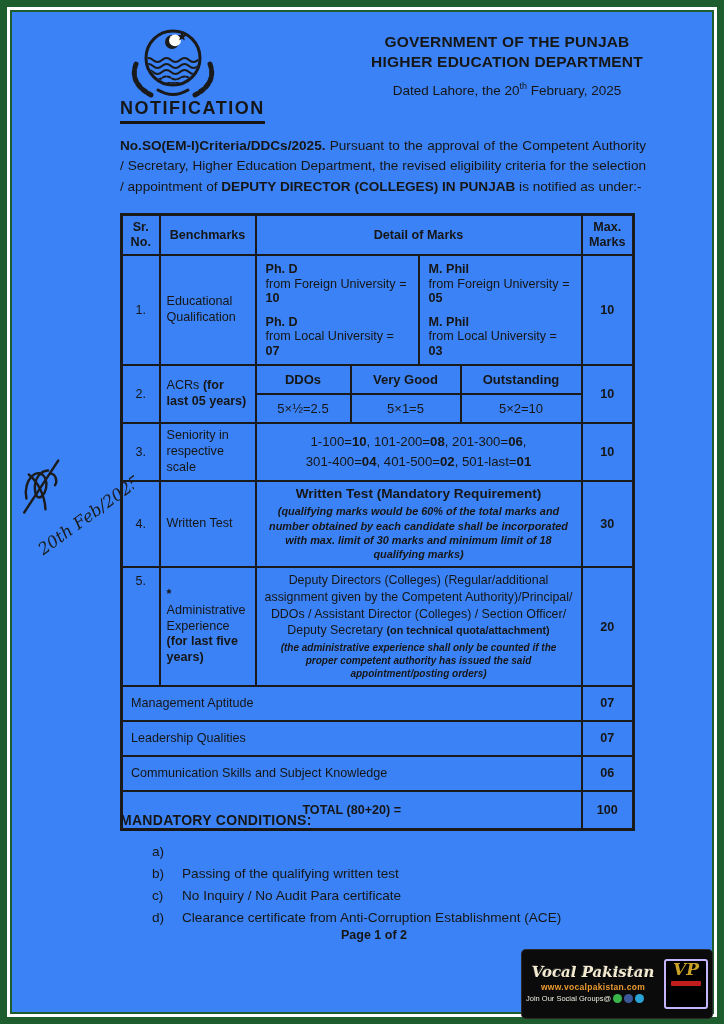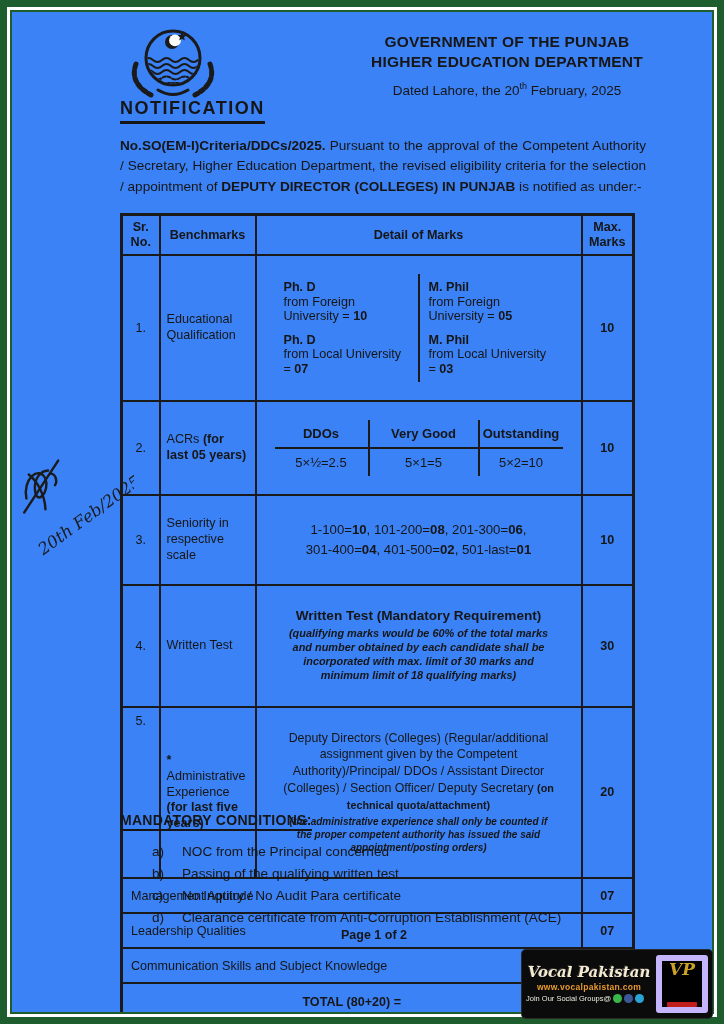--- a/index.html
+++ b/index.html
@@ -29,21 +29,21 @@
 
   
   table.marks{left:108px;top:201px;position:absolute;border-collapse:collapse;table-layout:fixed;
     width:512px;border:3px solid #1a1a1a;}
   table.marks td,table.marks th{border:2px solid #1a1a1a;vertical-align:middle;font-size:12.6px;}
   col.c-sr{width:38px;}col.c-bm{width:96px;}col.c-dt{width:326px;}col.c-mx{width:52px;}
   th.hdr{font-weight:bold;font-size:13px;text-align:center;white-space:pre-line;padding:4px 2px;line-height:1.2;}
   td.sr{text-align:center;font-size:13px;padding:2px;}
   td.bm{padding:4px 6px;line-height:1.25;}
   td.mx{text-align:center;font-weight:bold;font-size:13.5px;}
-  td.detail{padding:18px;}
+  td.detail{padding:0;}
 
   
   .qual{display:flex;height:100%;}
   .qual-col{flex:1 1 50%;padding:6px 9px;display:flex;flex-direction:column;justify-content:center;gap:9px;}
   .qual-col + .qual-col{border-left:2px solid #1a1a1a;}
   .qual-deg{font-weight:bold;line-height:1.15;}
   .qual-from{line-height:1.15;}
 
   
   .grades{display:grid;grid-template-columns:93px 110px 1fr;}
@@ -89,22 +89,22 @@
     box-shadow:0 0 0 1px #2a2a2a;}
   .wm-text{flex:1;text-align:center;}
   .wm-title{font-family:"DejaVu Serif", serif;font-style:italic;font-weight:bold;font-size:15px;
     color:#f3ead0;text-shadow:1px 1px 0 #000, -1px -1px 0 #3a3a3a;line-height:1;}
   .wm-url{font-size:8.5px;font-weight:bold;color:#e89a2f;letter-spacing:.3px;margin-top:2px;}
   .wm-social{font-size:7.5px;color:#e8eede;margin-top:2px;display:flex;align-items:center;justify-content:flex-start;gap:2px;}
   .dot{width:9px;height:9px;border-radius:50%;display:inline-block;}
   .dot.wa{background:#3ab54a;}
   .dot.fb{background:#3b5998;}
   .dot.in{background:#2aa4d6;}
-  .wm-badge{flex:0 0 40px;height:46px;background:#000;border:6px solid #c4b5fd;border-radius:3px;
-    display:flex;flex-direction:column;align-items:center;justify-content:space-between;}
+  .wm-badge{flex:0 0 40px;height:46px;background:#000;border:2px solid #c4b5fd;border-radius:3px;
+    display:flex;flex-direction:column;align-items:center;justify-content:flex-start;}
   .wm-badge .vp{font-family:"DejaVu Serif", serif;font-style:italic;font-weight:bold;font-size:17px;color:#c9a227;line-height:1;}
   .wm-badge .bar{margin-top:3px;width:30px;height:5px;background:#c11d1d;border-radius:1px;}
 </style>
 </head>
 <body>
 
 <div class="white-gap"></div>
 <div class="paper">
 
   <svg class="abs crest" viewBox="0 0 110 86">
@@ -255,21 +255,20 @@
       <td class="sum-label sum-center" colspan="3">TOTAL (80+20) =</td>
       <td class="mx">100</td>
     </tr>
   </tbody>
     </table>
 
   <div class="abs cond-title">MANDATORY CONDITIONS:</div>
   <div class="abs cond-list">
     <div class="cond-row">
         <span class="cond-key">a)</span>
-        <span>NOC from the Principal concerned</span>
       </div>
     <div class="cond-row">
         <span class="cond-key">b)</span>
         <span>Passing of the qualifying written test</span>
       </div>
     <div class="cond-row">
         <span class="cond-key">c)</span>
         <span>No Inquiry / No Audit Para certificate</span>
       </div>
     <div class="cond-row">

